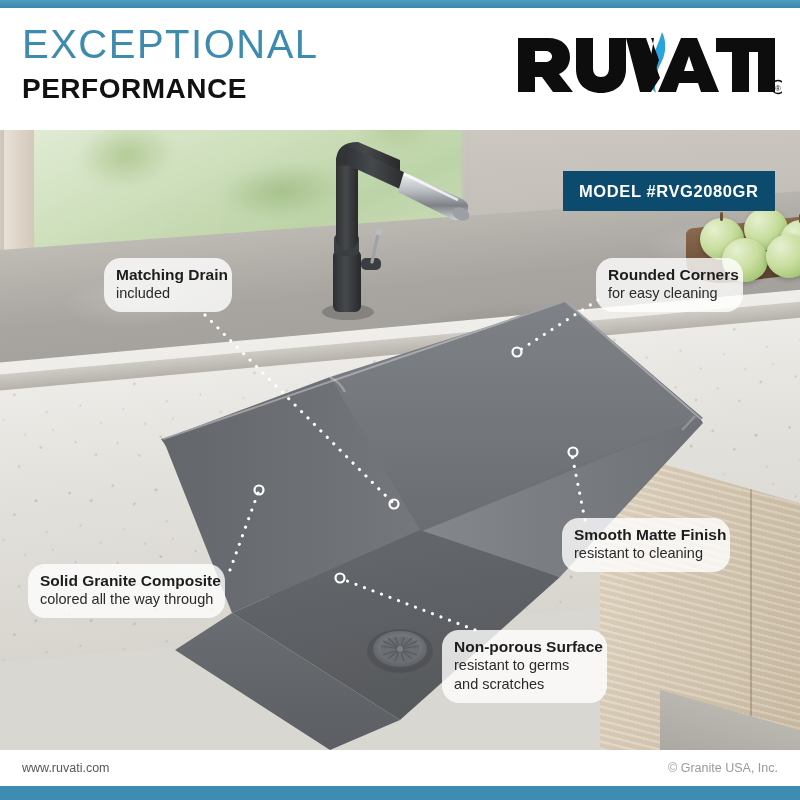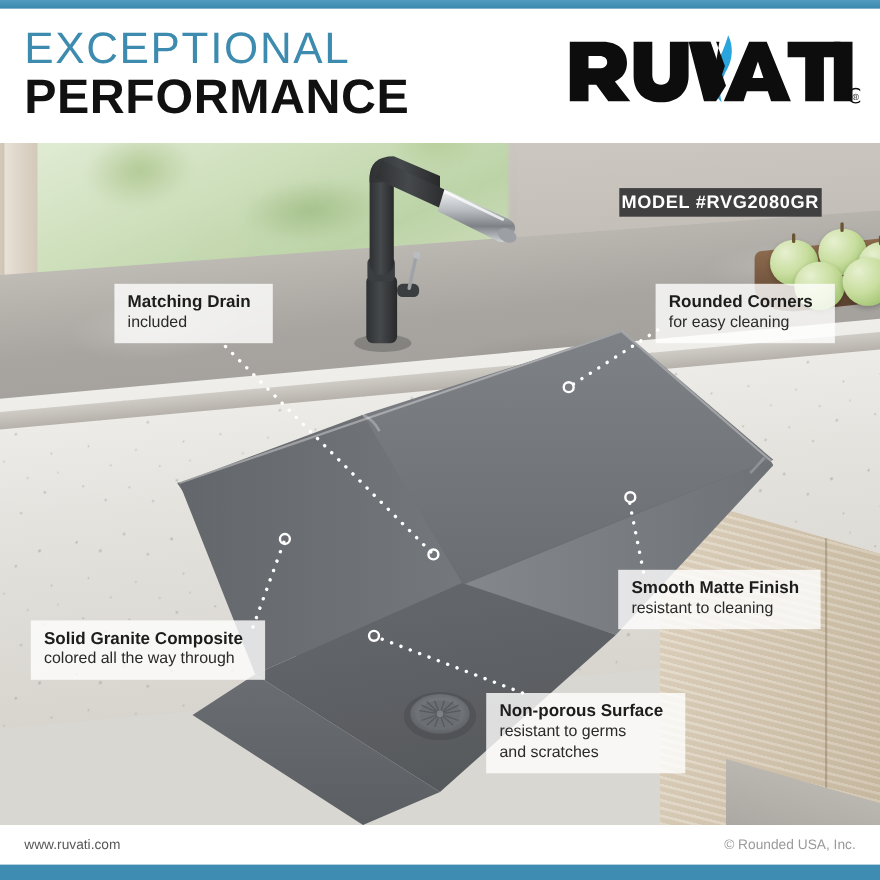--- a/index.html
+++ b/index.html
@@ -25,21 +25,21 @@
     position:absolute; left:0; top:8px; width:800px; height:133px;
     background:#ffffff;
   }
   .headline { position:absolute; left:22px; top:14px; }
   .hl-1 {
     font-size:40px; letter-spacing:1.5px; color:#3d8cb0;
     font-weight:400; line-height:44px; white-space:nowrap;
     font-family:"Liberation Sans", sans-serif;
   }
   .hl-2 {
-    font-size:44px; letter-spacing:0.5px; color:#111111;
+    font-size:28px; letter-spacing:0.5px; color:#111111;
     font-weight:bold; line-height:46px; white-space:nowrap;
     font-family:"Liberation Sans", sans-serif;
   }
 
   
   .logo { position:absolute; right:18px; top:22px; width:270px; height:70px; }
   .logo svg { display:block; }
 
   
   .scene {
@@ -192,33 +192,34 @@
     position:absolute; top:0; width:2px; height:310px; background:rgba(120,100,75,.35);
   }
   .floor {
     position:absolute; left:660px; top:560px; width:220px; height:70px;
     background:linear-gradient(180deg,#bab6b0,#a9a5a0);
     transform:skewY(16deg); transform-origin:0 0;
   }
 
   
   .model-badge {
-    position:absolute; left:563px; top:171px; height:26px;
-    display:flex; align-items:center; padding:0 2px;
-    background:#404040; color:#ffffff;
+    position:absolute; left:563px; top:171px; height:40px;
+    display:flex; align-items:center; padding:0 16px;
+    background:#0c4a6e; color:#ffffff;
     font-weight:bold; font-size:16.5px; letter-spacing:.6px;
     white-space:nowrap;
     font-family:"Liberation Sans", sans-serif;
   }
 
   
   .callout {
     position:absolute;
     background:rgba(255,255,255,.80);
-    padding:7px 20px 9px 12px;
+    padding:7px 4px 9px 12px;
+    border-radius:17px;
   }
   .co-title {
     font-weight:bold; font-size:15.5px; color:#1d1d1d;
     line-height:19px; white-space:nowrap;
     font-family:"Liberation Sans", sans-serif;
   }
   .co-sub {
     font-size:14.5px; color:#2a2a2a; line-height:19px; white-space:nowrap;
     font-family:"Liberation Sans", sans-serif;
   }
@@ -470,17 +471,17 @@
   </div>
 
   <div class="callout" style="left:442px; top:630px;">
     <div class="co-title">Non-porous Surface</div>
     <div class="co-sub">resistant to germs</div>
     <div class="co-sub">and scratches</div>
   </div>
 
   <div class="footer">
     <span class="foot-left">www.ruvati.com</span>
-    <span class="foot-right">© Rounded USA, Inc.</span>
+    <span class="foot-right">© Granite USA, Inc.</span>
   </div>
 
   <div class="bar-bottom"></div>
 </div>
 
 </body></html>

